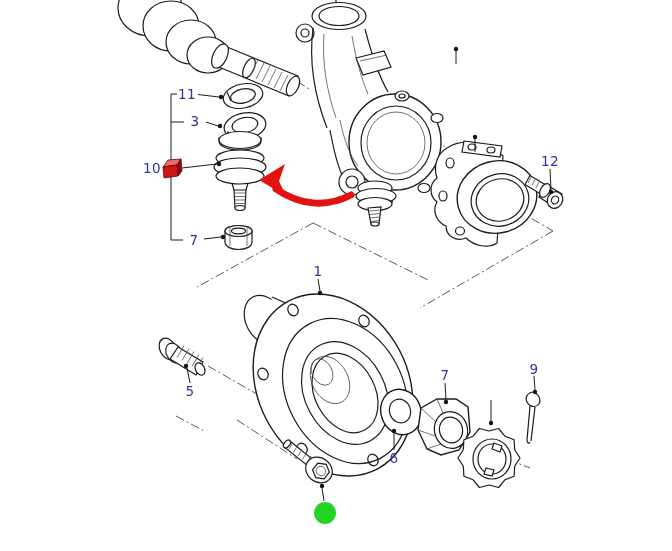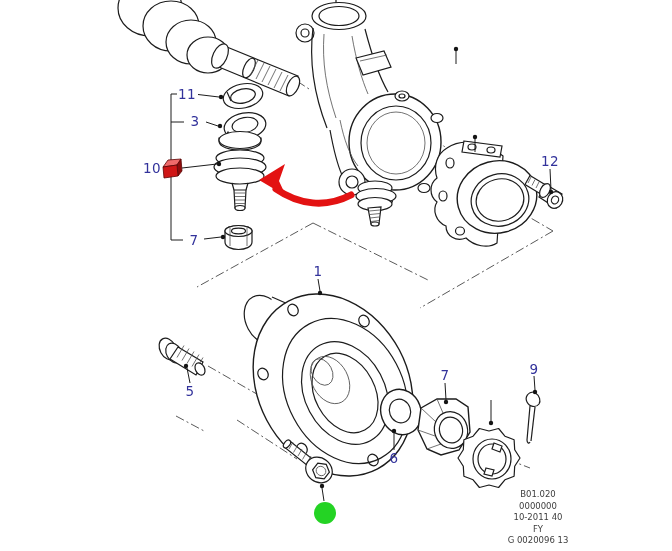--- a/index.html
+++ b/index.html
@@ -305,20 +305,13 @@
   <div class="callout" style="left:190px;top:391px">5</div>
   <div class="callout" style="left:394px;top:458px">6</div>
   <div class="callout" style="left:445px;top:375px">7</div>
   <div class="callout" style="left:534px;top:369px">9</div>
   <div class="callout" style="left:187px;top:94px">11</div>
   <div class="callout" style="left:194px;top:240px">7</div>
   <div class="callout" style="left:152px;top:168px">10</div>
   <div class="callout" style="left:550px;top:161px">12</div>
   <div class="callout" style="left:195px;top:121px">3</div>
 
-  <div class="titleblock">
-    <div>B01.020</div>
-    <div>0000000</div>
-    <div>10-2011 40</div>
-    <div>FY</div>
-    <div>G 0020096 13</div>
-  </div>
 </div>
 
 </body></html>

